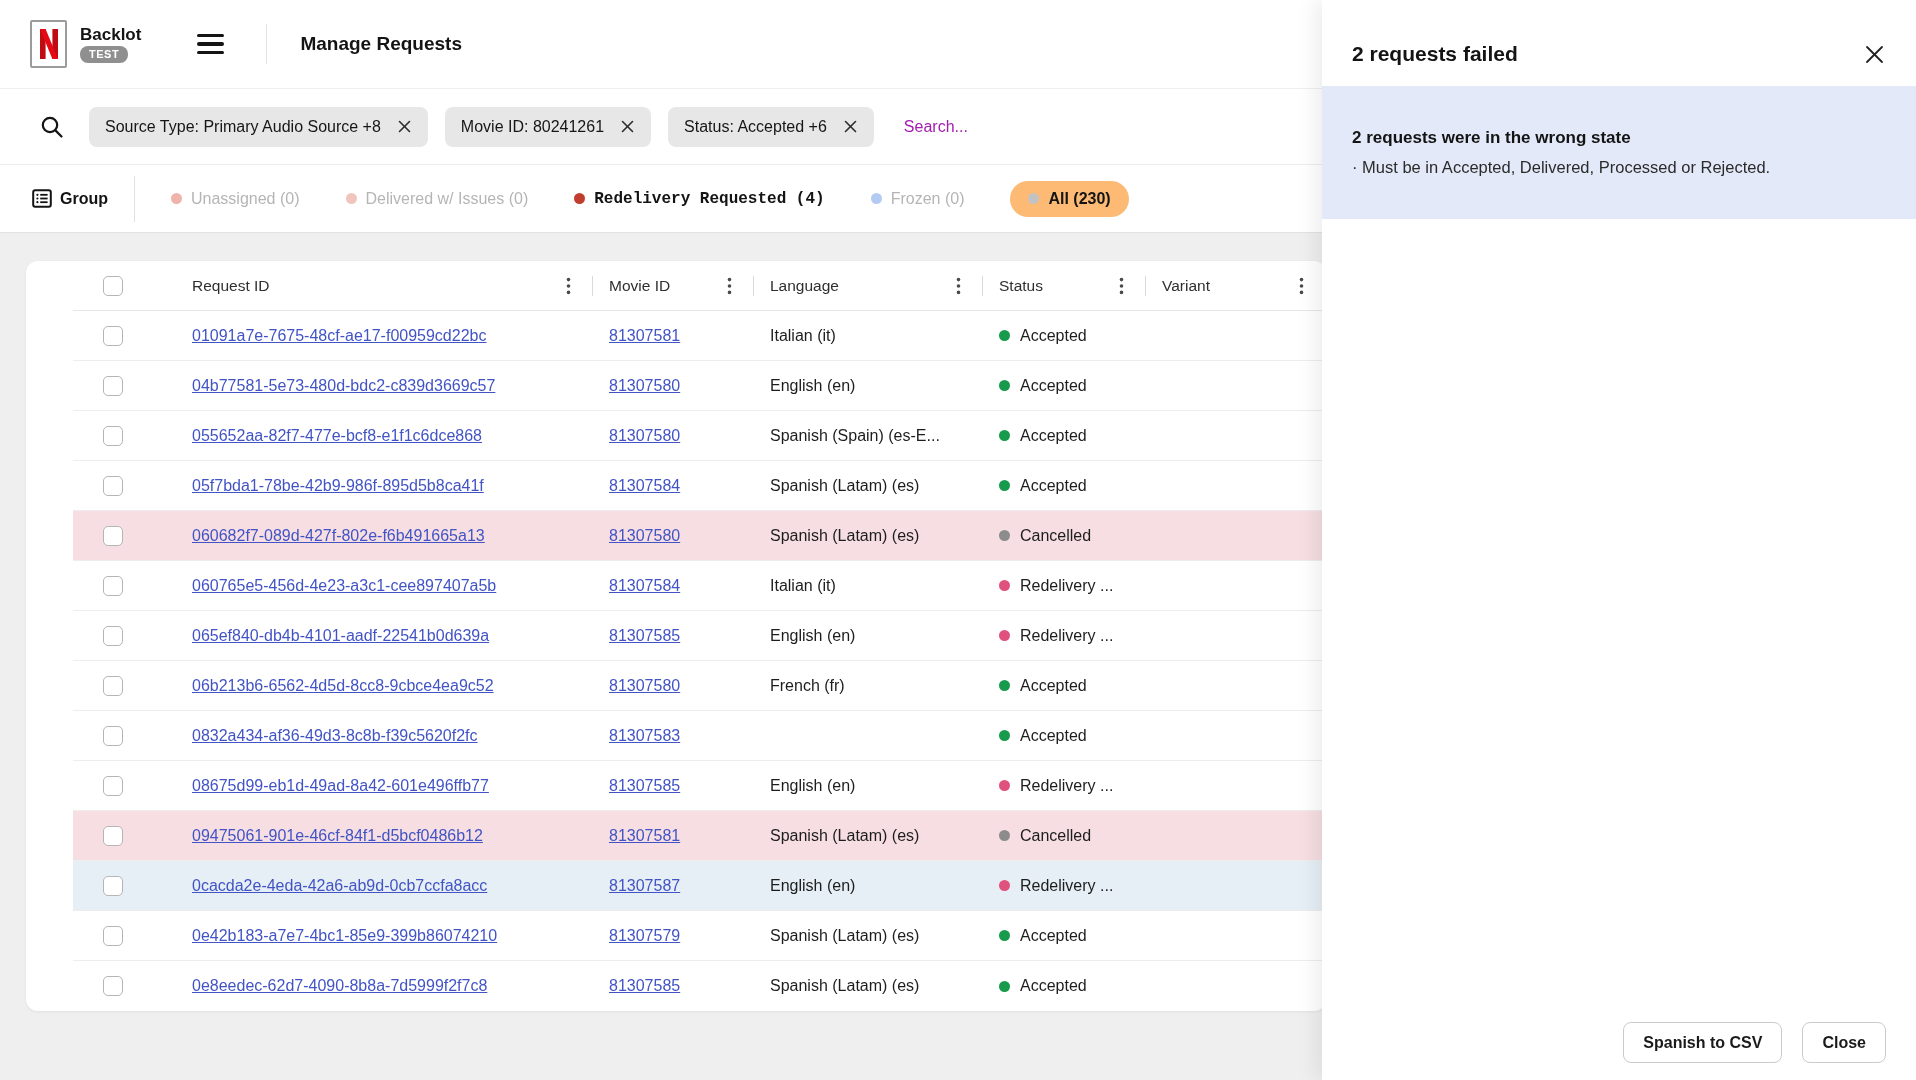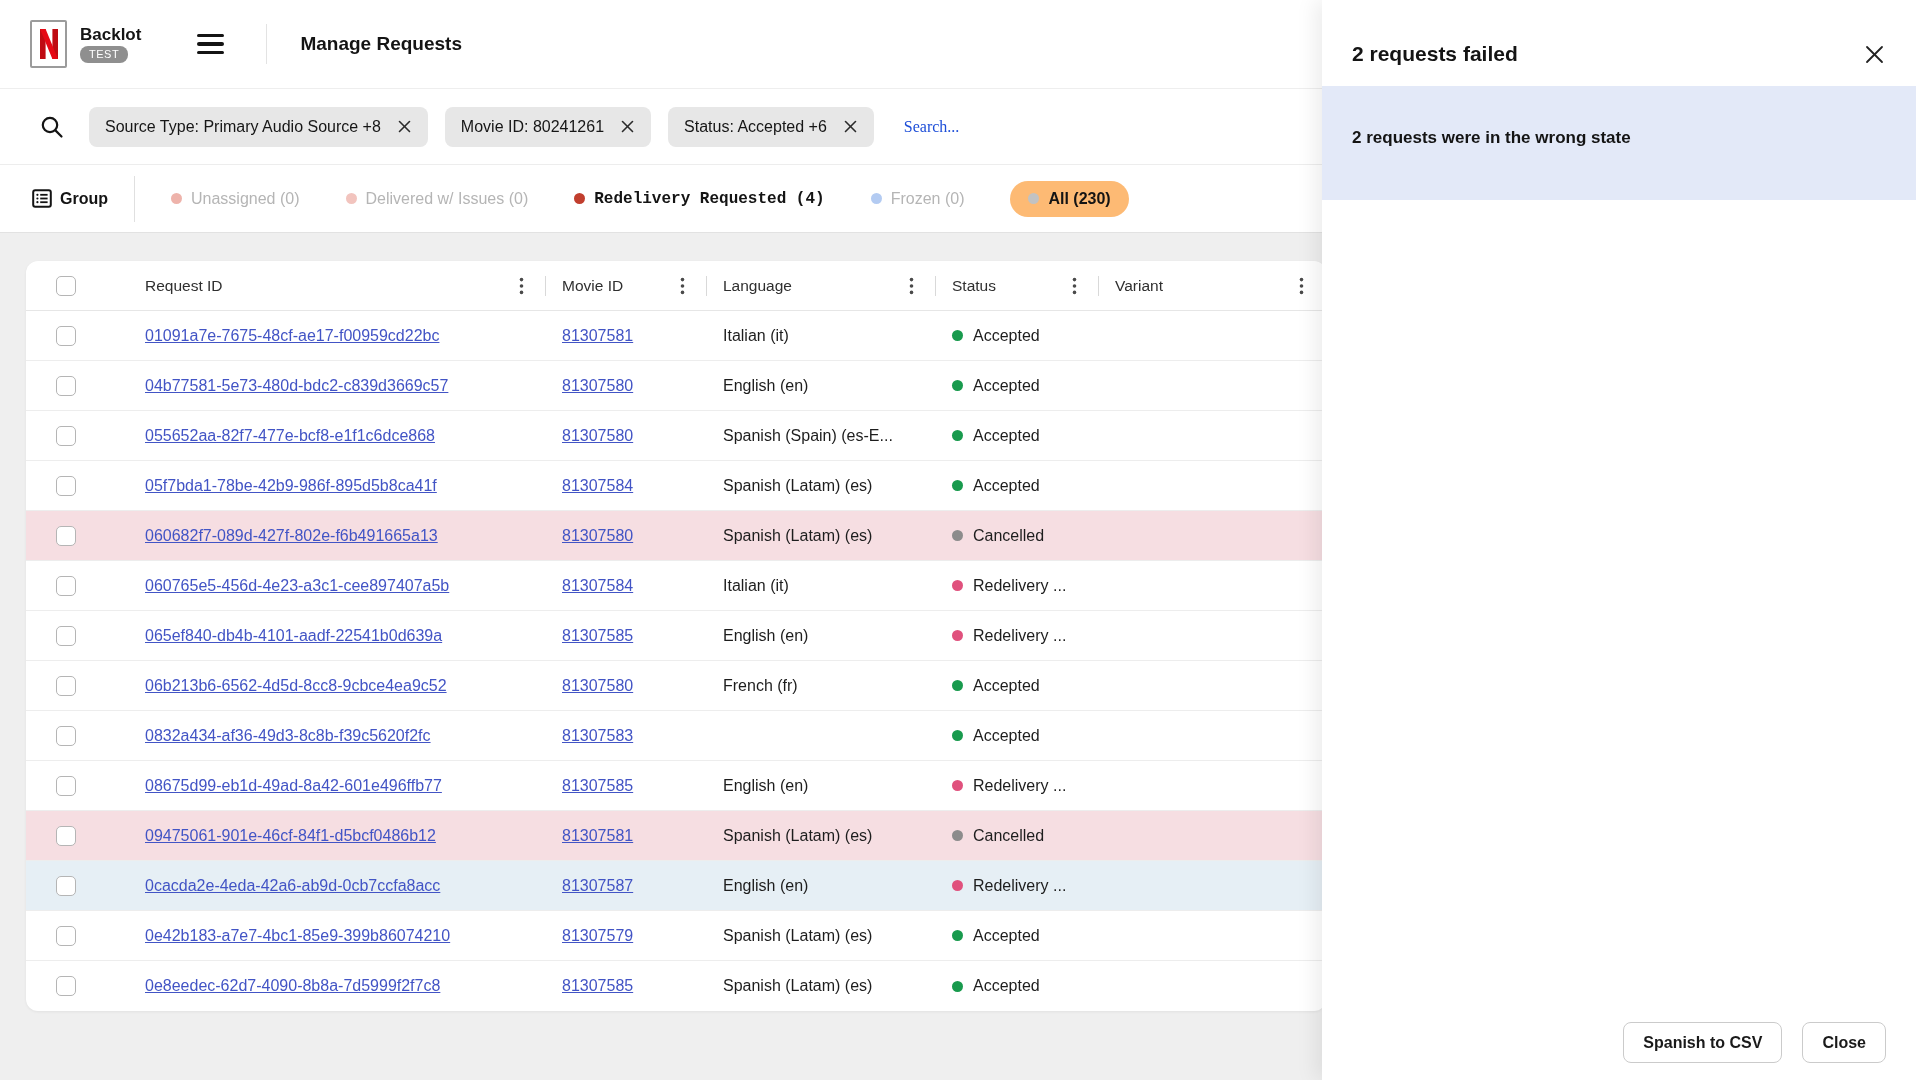--- a/index.html
+++ b/index.html
@@ -17,61 +17,61 @@
     display: flex; align-items: center; padding-left: 30px;
   }
   .logo-box {
     width: 37px; height: 48px; border: 2px solid #9b9b9b; border-radius: 2px;
     background: #fff; display: flex; align-items: center; justify-content: center;
   }
   .brand-block { margin-left: 13px; display: flex; flex-direction: column; gap: 3px; }
   .brand-name { font-size: 17px; font-weight: 700; color: #141414; line-height: 1; }
   .brand-badge {
     align-self: flex-start; background: #8f8f8f; color: #fff; font-size: 11px;
-    font-weight: 400; letter-spacing: 0.5px; padding: 3px 9px; border-radius: 8px; line-height: 1;
+    font-weight: 700; letter-spacing: 0.5px; padding: 3px 9px; border-radius: 8px; line-height: 1;
   }
   .hamburger { margin-left: 56px; display: flex; flex-direction: column; gap: 5px; cursor: pointer; background: none; border: none; }
   .hamburger span { display: block; width: 27px; height: 3.4px; background: #141414; border-radius: 2px; }
   .topbar-divider { width: 1px; height: 40px; background: #e3e3e3; margin-left: 42px; }
   .page-title { margin-left: 33px; font-size: 19px; font-weight: 700; color: #141414; }
 
   
   .filterbar {
     height: 76px; background: #fff; border-bottom: 1px solid #ededed;
     display: flex; align-items: center; padding-left: 40px;
   }
   .search-icon { margin-right: 25px; display: flex; }
   .chips { display: flex; align-items: center; gap: 17px; }
   .chip {
     background: #e7e7e7; border-radius: 8px; height: 40px;
     display: flex; align-items: center; gap: 15px; padding: 0 15px 0 16px;
     font-size: 16px; color: #161616; white-space: nowrap;
   }
   .chip-x { display: flex; cursor: pointer; background: none; border: none; padding: 2px; }
-  .search-placeholder { margin-left: 30px; font-size: 16px; color: #1d4ed8; font-family: Liberation Serif, serif; }
+  .search-placeholder { margin-left: 30px; font-size: 16px; color: #a21caf; }
 
   
   .tabbar {
     height: 68px; background: #fff; border-bottom: 1px solid #e2e2e2;
     display: flex; align-items: center; padding-left: 32px;
   }
   .group-btn { display: flex; align-items: center; gap: 8px; background: none; border: none; cursor: pointer; }
   .group-label { font-size: 16px; font-weight: 700; color: #141414; }
   .tab-divider { width: 1px; height: 46px; background: #e0e0e0; margin: 0 36px 0 26px; }
   .tabs { display: flex; align-items: center; gap: 46px; }
   .tab { display: flex; align-items: center; gap: 9px; font-size: 16px; color: #b5b5b5; cursor: pointer; white-space: nowrap; }
   .tab-dot { width: 11px; height: 11px; border-radius: 50%; flex: none; }
   .tab.tab-active { color: #141414; font-weight: 600; font-family: Liberation Mono, monospace; }
   .tab.tab-pill { background: #fdba74; border-radius: 999px; padding: 9px 18px; color: #141414; font-weight: 600; }
 
   
   .content { padding: 28px 0 0 26px; }
   .table-card {
     background: #fff; width: 1300px; border-radius: 12px;
-    box-shadow: 0 1px 3px rgba(0,0,0,0.06); overflow: hidden;
+    box-shadow: 0 1px 3px rgba(0,0,0,0.06); overflow: hidden; padding-left: 47px;
   }
   .trow, .thead-row {
     display: grid;
     grid-template-columns: 79px 441px 161px 229px 163px 1fr;
     align-items: center; height: 50px;
   }
   .thead-row { border-bottom: 1px solid #e6e6e6; }
   .trow { border-bottom: 1px solid #ededed; }
   .trow:last-child { border-bottom: none; }
   .hcell {
@@ -553,18 +553,19 @@
     <span class="panel-title">2 requests failed</span>
     <button class="panel-close">
       <svg width="19" height="19" viewBox="0 0 19 19">
         <line x1="2" y1="2" x2="17" y2="17" stroke="#222" stroke-width="1.8" stroke-linecap="round"></line>
         <line x1="17" y1="2" x2="2" y2="17" stroke="#222" stroke-width="1.8" stroke-linecap="round"></line>
       </svg>
     </button>
   </div>
   <div class="panel-info">
     <div class="panel-info-title">2 requests were in the wrong state</div>
+    <div class="panel-info-bullet">· Must be in Accepted, Delivered, Processed or Rejected.</div>
   </div>
   <div class="panel-footer">
     <button class="btn">Spanish to CSV</button>
     <button class="btn">Close</button>
   </div>
 </aside>
 
 </body></html>

